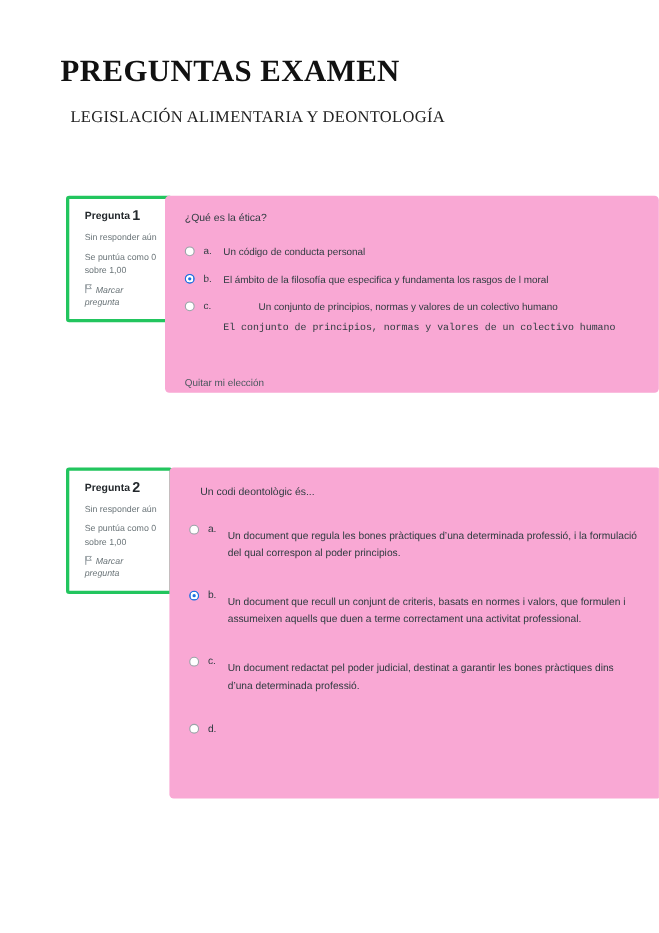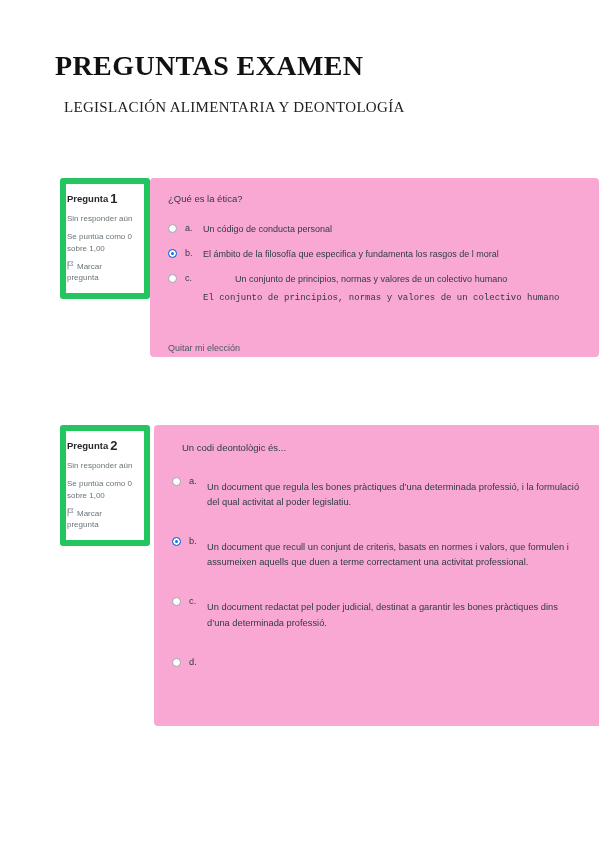--- a/index.html
+++ b/index.html
@@ -51,24 +51,24 @@
     position: absolute;
   }
   #q1-block { left: 60px; top: 178px; }
   #q2-block { left: 60px; top: 425px; }
 
   .q-info {
     position: absolute;
     left: 0;
     top: 0;
     width: 68px;
-    border: 6px solid #22c55e;
+    border: 3px solid #22c55e;
     border-radius: 3px;
     background: #ffffff;
-    padding: 8px 9px 9px 1px;
+    padding: 8px 9px 9px 14px;
     box-sizing: content-box;
   }
   .q-info-title {
     font-size: 9.5px;
     font-weight: 700;
     color: #23282c;
     margin-bottom: 6px;
     line-height: 1.15;
   }
   .q-info-title .qnum {
@@ -82,20 +82,21 @@
     color: #6a7478;
     line-height: 1.42;
     margin-bottom: 7px;
   }
   .q-info-line:last-child { margin-bottom: 0; }
   .q-flag-row {
     font-size: 8px;
     color: #6a7478;
     line-height: 1.42;
     display: block;
+    font-style: italic;
   }
   .flag-icon {
     display: inline-block;
     width: 7px;
     height: 9px;
     vertical-align: -1px;
     margin-right: 3px;
   }
 
   
@@ -276,21 +277,21 @@
 
     <div class="q-panel" id="q2-panel">
       <div class="q-stem">Un codi deontològic és...</div>
 
       <div class="options">
 
         <div class="option">
           <div class="opt-row">
             <span class="radio"></span>
             <span class="opt-letter">a.</span>
-            <span class="opt-text">Un document que regula les bones pràctiques d’una determinada professió, i la formulació del qual activitat al poder legislatiu.</span>
+            <span class="opt-text">Un document que regula les bones pràctiques d’una determinada professió, i la formulació del qual correspon al poder principios.</span>
           </div>
         </div>
 
         <div class="option">
           <div class="opt-row">
             <span class="radio checked"></span>
             <span class="opt-letter">b.</span>
             <span class="opt-text">Un document que recull un conjunt de criteris, basats en normes i valors, que formulen i assumeixen aquells que duen a terme correctament una activitat professional.</span>
           </div>
         </div>

